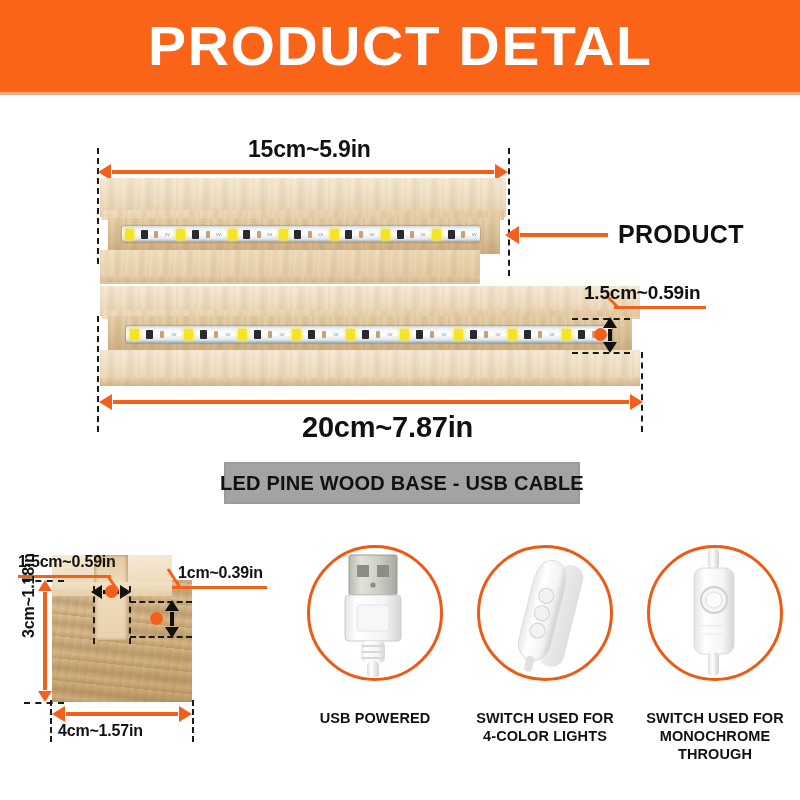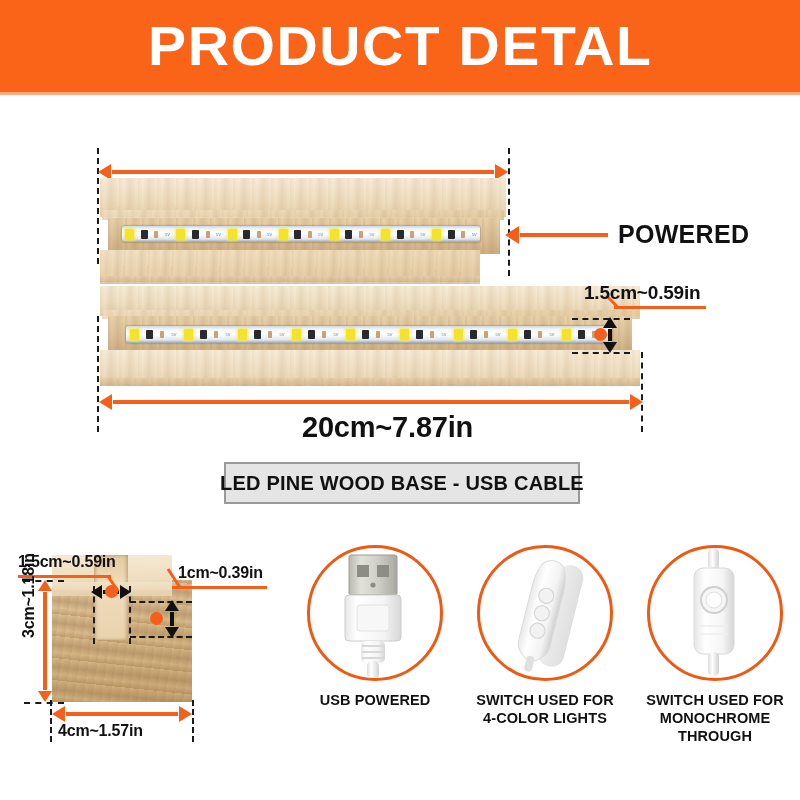--- a/index.html
+++ b/index.html
@@ -294,21 +294,21 @@
   .caption-box {
     position: absolute;
     left: 224px;
     top: 462px;
     width: 352px;
     height: 38px;
     border: 2px solid #9a9a9a;
     display: flex;
     align-items: center;
     justify-content: center;
-    background: #e5e5e5;
+    background: #a3a3a3;
   }
   .caption-text {
     font-family: "Liberation Sans", sans-serif;
     font-weight: bold;
     font-size: 20px;
     letter-spacing: 0.2px;
     color: #111111;
     white-space: nowrap;
   }
 
@@ -342,21 +342,21 @@
     border-radius: 50%;
     border: 3px solid #ec5a14;
     display: flex;
     align-items: center;
     justify-content: center;
     position: relative;
     overflow: hidden;
     background: #ffffff;
   }
   .feature-label {
-    margin-top: 10px;
+    margin-top: 28px;
     text-align: center;
     font-family: "Liberation Sans", sans-serif;
     font-weight: bold;
     font-size: 14.5px;
     line-height: 1.25;
     letter-spacing: 0.1px;
     color: #111111;
   }
 </style>
 </head>
@@ -365,20 +365,21 @@
 <div class="header-banner">
   <div class="header-title">PRODUCT DETAL</div>
 </div>
 <div class="header-underline"></div>
 
 <div class="photo-stage">
 
   <div class="dash-v" style="left:97px; top:48px; height:116px;"></div>
   <div class="dash-v" style="left:508px; top:48px; height:128px;"></div>
   <div class="arrow-h" style="left:112px; top:70px; width:382px;"></div>
+  <div class="dim-label" style="left:248px; top:36px; font-size:23px;">15cm~5.9in</div>
 
   <div class="wood wood-top" style="left:100px; top:78px; width:406px; height:38px; border-radius:1px;
               box-shadow: 0 1px 0 rgba(120,90,55,0.35);"></div>
   <div class="wood" style="left:102px; top:110px; width:402px; height:10px; opacity:0.9;"></div>
 
   <div class="wood wood-dark" style="left:108px; top:118px; width:392px; height:36px;"></div>
   <div class="led-strip" style="left:122px; top:126px; width:358px; height:16px;">
     <div class="led-seg">
       <span class="led-chip"></span>
       <span class="led-res"></span>
@@ -420,21 +421,21 @@
       <span class="led-res"></span>
       <span class="led-pad"></span>
       <span class="led-mark">5V</span>
     </div>
   </div>
 
   <div class="wood" style="left:100px; top:150px; width:380px; height:32px;"></div>
   <div class="wood wood-dark" style="left:100px; top:176px; width:380px; height:8px; opacity:0.7;"></div>
 
   <div class="through-arrow" style="left:520px; top:133px; width:88px;"></div>
-  <div class="through-label" style="left:618px; top:120px;">POWERED</div>
+  <div class="through-label" style="left:618px; top:120px;">PRODUCT</div>
 
   <div class="wood wood-top" style="left:100px; top:186px; width:540px; height:30px;"></div>
   <div class="wood" style="left:102px; top:210px; width:538px; height:9px; opacity:0.85;"></div>
 
   <div class="wood wood-dark" style="left:108px; top:216px; width:524px; height:38px;"></div>
   <div class="led-strip" style="left:126px; top:226px; width:486px; height:17px;">
     <div class="led-seg">
       <span class="led-chip"></span>
       <span class="led-res"></span>
       <span class="led-pad"></span>

